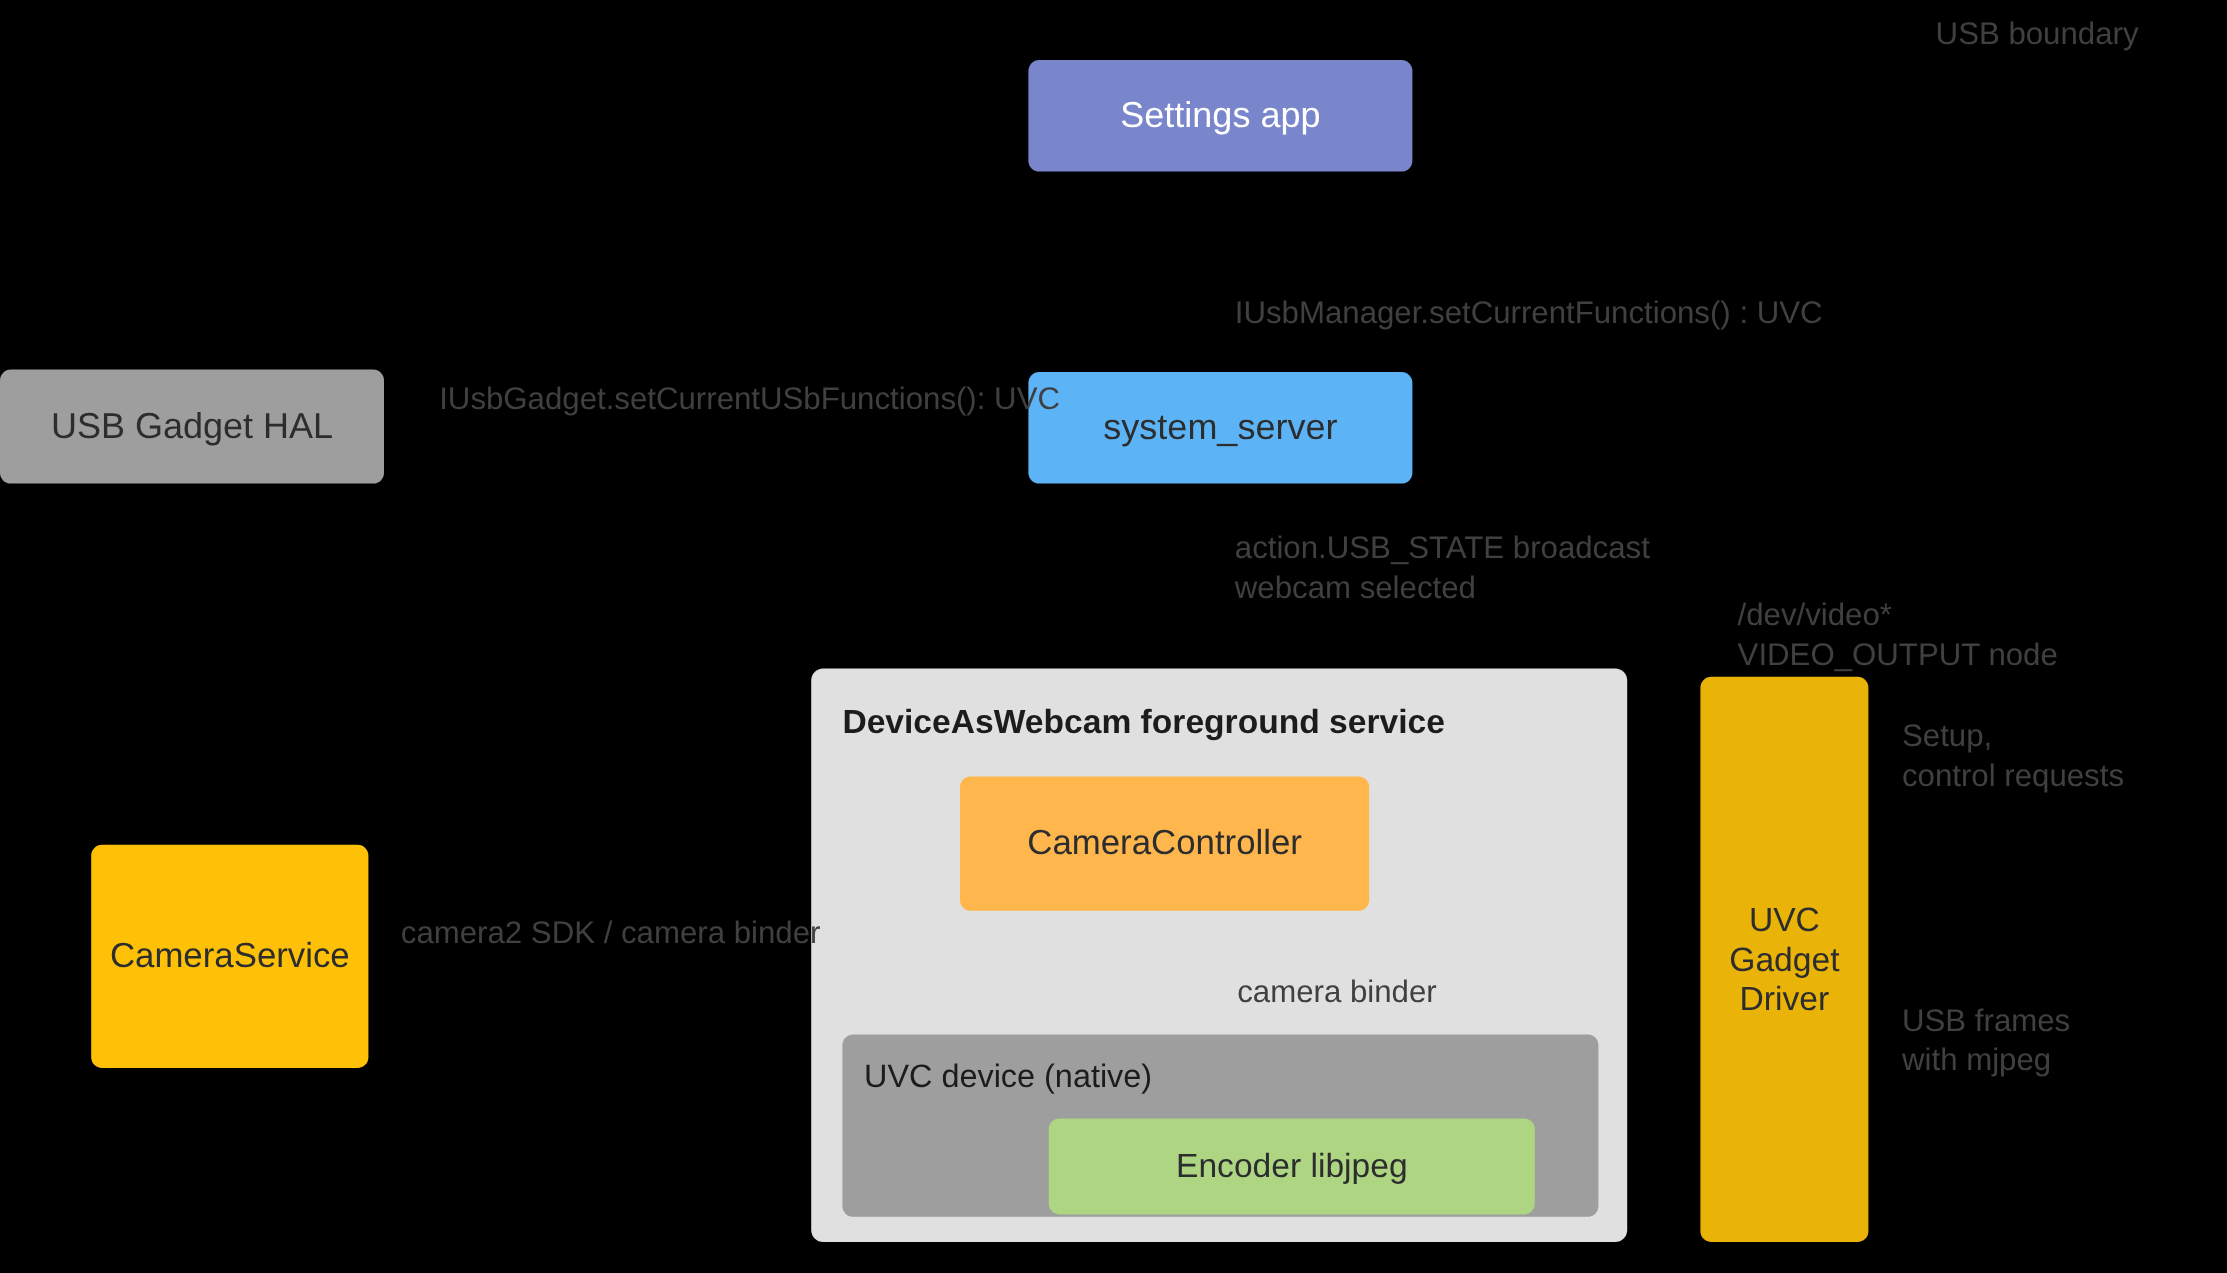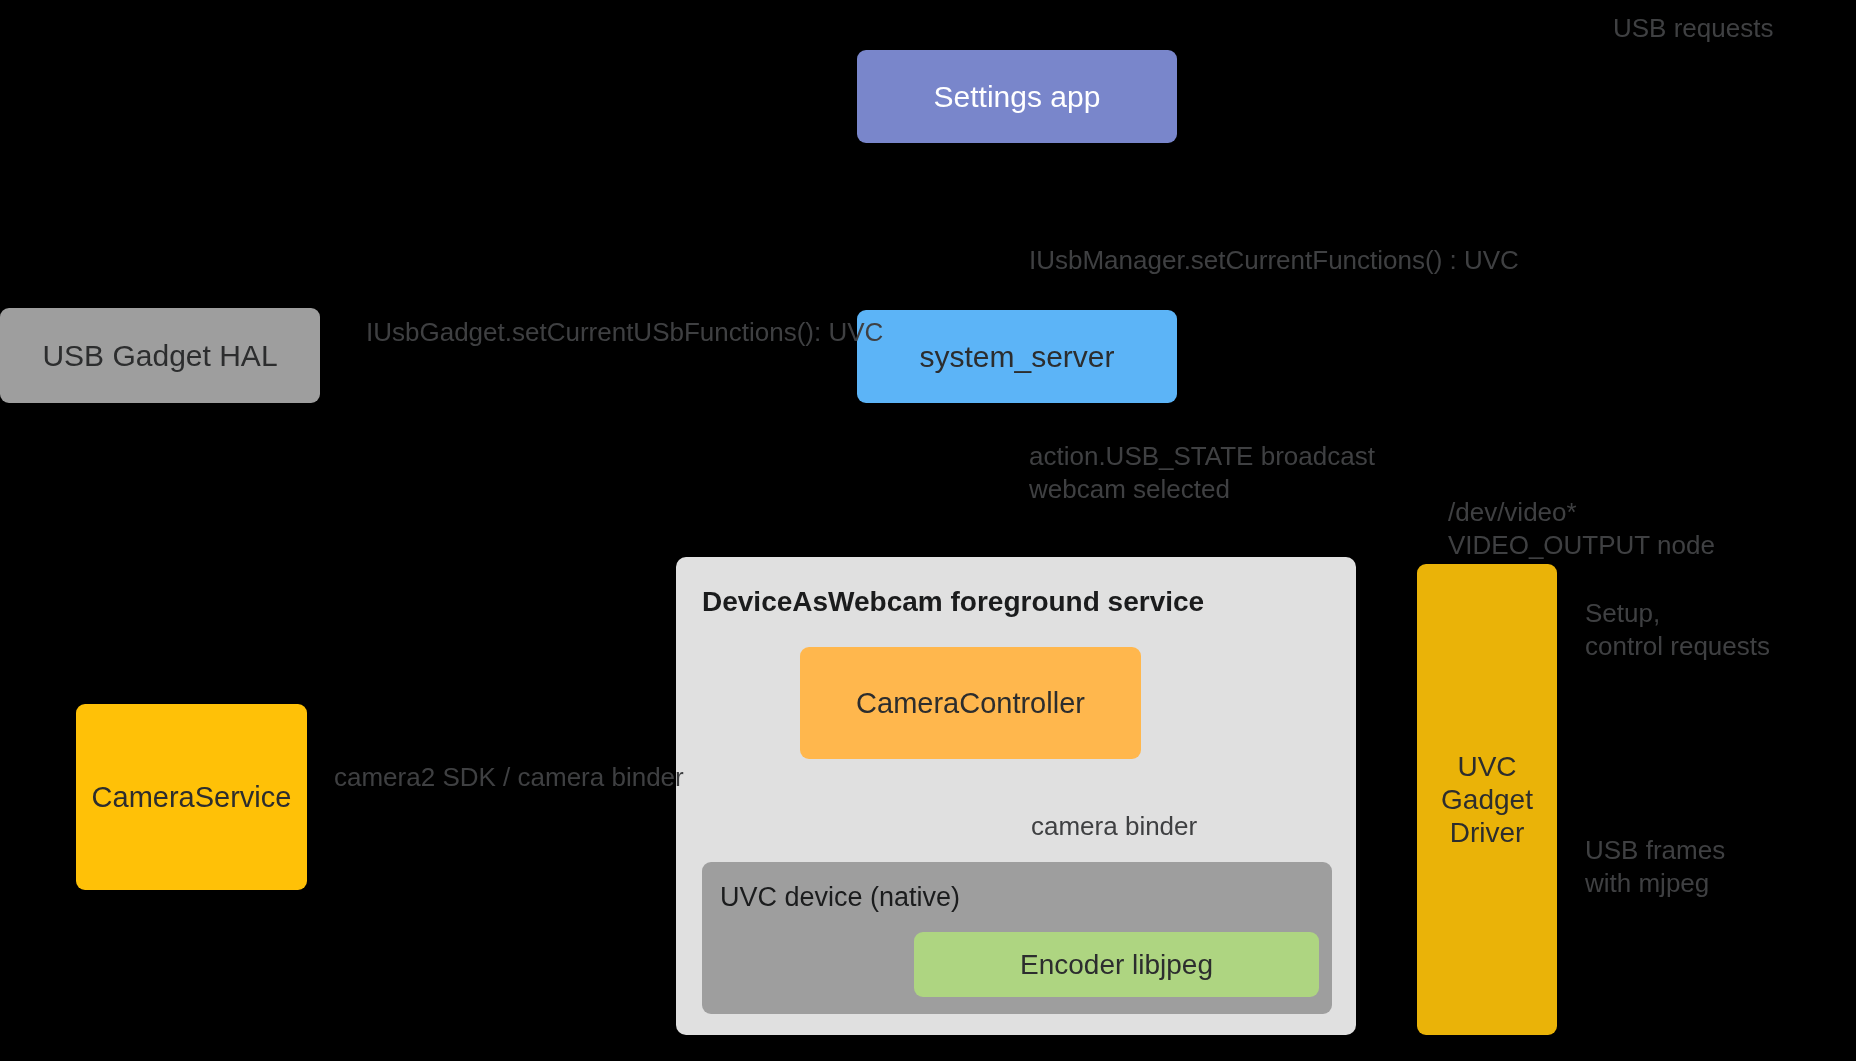--- a/index.html
+++ b/index.html
@@ -71,21 +71,21 @@
   }
   #uvc-device-native {
     left: 702px; top: 862px; width: 630px; height: 152px;
     background: #9E9E9E; border-radius: 9px; display: block; text-align: center;
   }
   #uvc-device-label {
     position: absolute; left: 18px; top: 20px;
     color: #1b1c1d; font-size: 27px;
   }
   #encoder-libjpeg {
-    left: 914px; top: 932px; width: 405px; height: 65px;
+    left: 874px; top: 932px; width: 405px; height: 80px;
     background: #AED581; color: #2c2d2e; font-size: 28px;
   }
   #uvc-gadget-driver {
     left: 1417px; top: 564px; width: 140px; height: 471px;
     background: #eab308; color: #2c2d2e; font-size: 28px;
   }
 
   
   #note-usb-boundary  { left: 1613px; top: 12px; }
   #note-iusbmanager   { left: 1029px; top: 196px; margin-top: 48px; }
@@ -155,21 +155,21 @@
   <div class="box" id="encoder-libjpeg">
     <span>Encoder libjpeg</span>
   </div>
 
   <div class="box" id="uvc-gadget-driver">
     <span style="white-space: pre-line;">UVC
 Gadget
 Driver</span>
   </div>
 
-  <div class="note" id="note-usb-boundary">USB requests</div>
+  <div class="note" id="note-usb-boundary">USB boundary</div>
 
   <div class="note" id="note-iusbmanager">IUsbManager.setCurrentFunctions() : UVC</div>
 
   <div class="note" id="note-iusbgadget">IUsbGadget.setCurrentUSbFunctions(): UVC</div>
 
   <div class="note" id="note-usbstate">action.USB_STATE broadcast
 webcam selected</div>
 
   <div class="note" id="note-devvideo">/dev/video*
 VIDEO_OUTPUT node</div>

